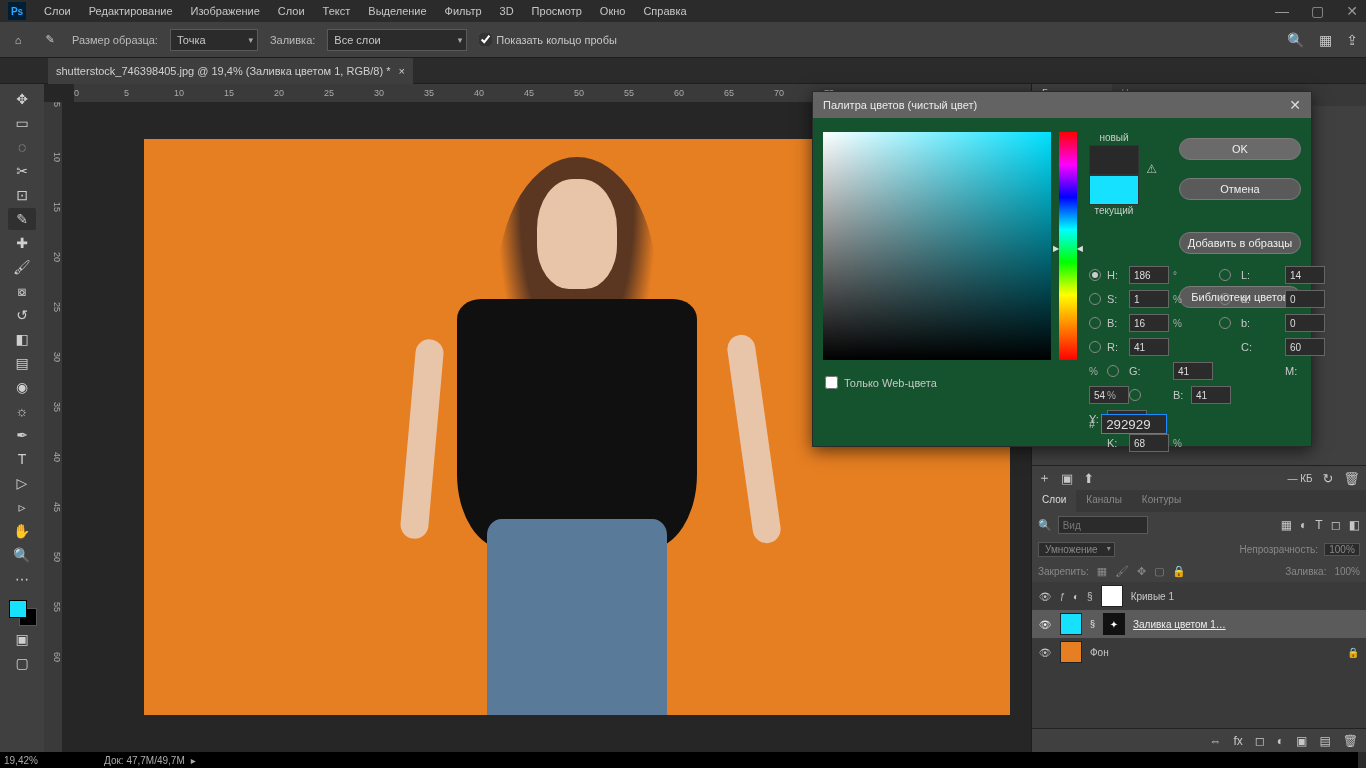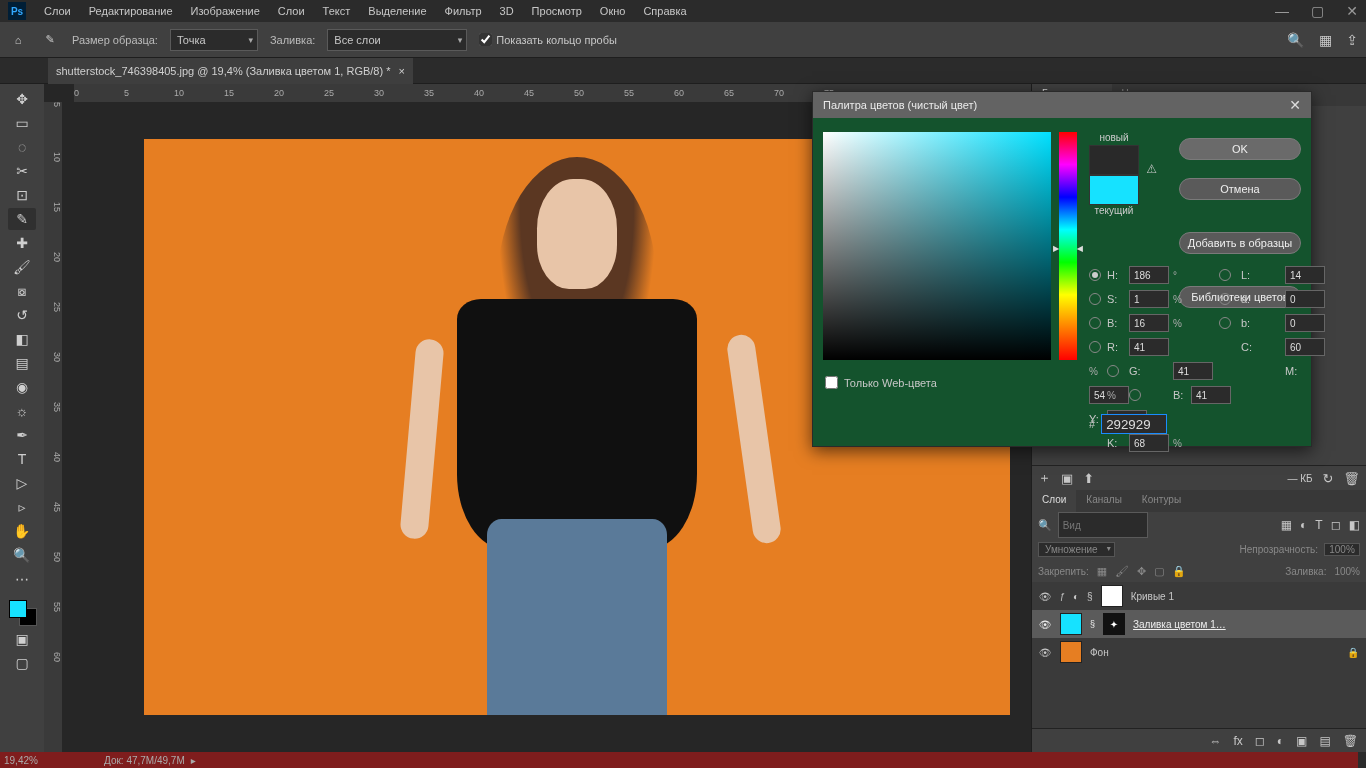--- a/index.html
+++ b/index.html
@@ -32,36 +32,36 @@
 .model .shirt { position: absolute; top: 160px; left: 50%; transform: translateX(-50%); width: 240px; height: 250px; background: #101010; border-radius: 10% 10% 20% 20% / 8% 8% 30% 30%; }
 .model .jeans { position: absolute; top: 380px; left: 50%; transform: translateX(-50%); width: 180px; height: 200px; background: #5a7a99; border-radius: 8% 8% 0 0; }
 .model .arm-l { position: absolute; top: 200px; left: -4px; width: 28px; height: 200px; background: #e8c5a8; border-radius: 14px; transform: rotate(5deg); }
 .model .arm-r { position: absolute; top: 195px; right: -26px; width: 28px; height: 210px; background: #e8c5a8; border-radius: 14px; transform: rotate(-8deg); }
 .toolbar { position: absolute; top: 84px; left: 0; width: 44px; bottom: 16px; background: #404040; display: flex; flex-direction: column; align-items: center; padding-top: 4px; gap: 2px; }
 .toolbar .tool { width: 28px; height: 22px; display: flex; align-items: center; justify-content: center; color: #cfcfcf; font-size: 14px; border-radius: 2px; }
 .toolbar .tool.active { background: #303030; }
 .toolbar .swatches { margin-top: 6px; position: relative; width: 30px; height: 28px; }
 .swatches .fg { position: absolute; width: 18px; height: 18px; background: #16e2ff; border: 1px solid #000; left: 2px; top: 2px; }
 .swatches .bg { position: absolute; width: 18px; height: 18px; background: #000; border: 1px solid #555; right: 0; bottom: 0; }
-.status-bar { position: absolute; bottom: 0; left: 0; right: 8px; height: 16px; background: #7f1d1d; display: flex; align-items: center; font-size: 10px; color: #aaa; padding: 0 4px; }
+.status-bar { position: absolute; bottom: 0; left: 0; right: 8px; height: 16px; background: #000000; display: flex; align-items: center; font-size: 10px; color: #aaa; padding: 0 4px; }
 .status-bar .zoom { width: 70px; }
 .status-bar .docinfo { margin-left: 30px; }
 .rhs { position: absolute; right: 0; top: 84px; width: 335px; bottom: 16px; background: #404040; border-left: 1px solid #1e1e1e; display: flex; flex-direction: column; }
 .panel-tabs { height: 22px; background: #383838; display: flex; font-size: 10px; }
 .panel-tabs span { padding: 4px 10px; color: #888; }
 .panel-tabs span.active { background: #404040; color: #ddd; }
 .histo-area { height: 360px; border-bottom: 1px solid #222; }
 .layers-panel { flex: 1; display: flex; flex-direction: column; }
 .lpanel-actions { height: 24px; display: flex; align-items: center; padding: 0 6px; gap: 10px; font-size: 13px; }
 .lpanel-actions .right { margin-left: auto; display: flex; gap: 10px; align-items: center; }
 .lpanel-tabs { height: 22px; background: #383838; display: flex; font-size: 10px; }
 .lpanel-tabs span { padding: 4px 10px; color: #888; }
 .lpanel-tabs span.active { background: #404040; color: #ddd; }
 .filter-row { height: 26px; display: flex; align-items: center; padding: 0 6px; gap: 6px; }
-.filter-row input { background: #2b2b2b; border: 1px solid #5a5a5a; height: 18px; flex: 1; max-width: 90px; color: #999; font-size: 10px; padding: 12px 4px; }
+.filter-row input { background: #2b2b2b; border: 1px solid #5a5a5a; height: 18px; flex: 1; max-width: 90px; color: #999; font-size: 10px; padding: 4px 4px; }
 .filter-row .icons { margin-left: auto; display: flex; gap: 8px; font-size: 12px; }
 .layer-opts { height: 22px; display: flex; align-items: center; padding: 0 6px; gap: 6px; font-size: 10px; }
 .layer-opts .blend { background: #2b2b2b; border: 1px solid #555; padding: 1px 16px 1px 6px; position: relative; color:#888;}
 .layer-opts .blend::after { content:"▾"; position:absolute; right:3px; font-size:8px; }
 .layer-opts .lbl { margin-left: auto; color: #888;}
 .layer-opts .pct { background: #2b2b2b; border: 1px solid #555; width: 36px; text-align: center; color:#888;}
 .lock-row { height: 22px; display: flex; align-items: center; padding: 0 6px; gap: 8px; font-size: 10px; color:#888;}
 .lock-row .icons{display:flex;gap:8px;font-size:11px;}
 .lock-row .lbl { margin-left: auto; }
 .layer-list { flex: 1; overflow: auto; background: #3a3a3a; }

